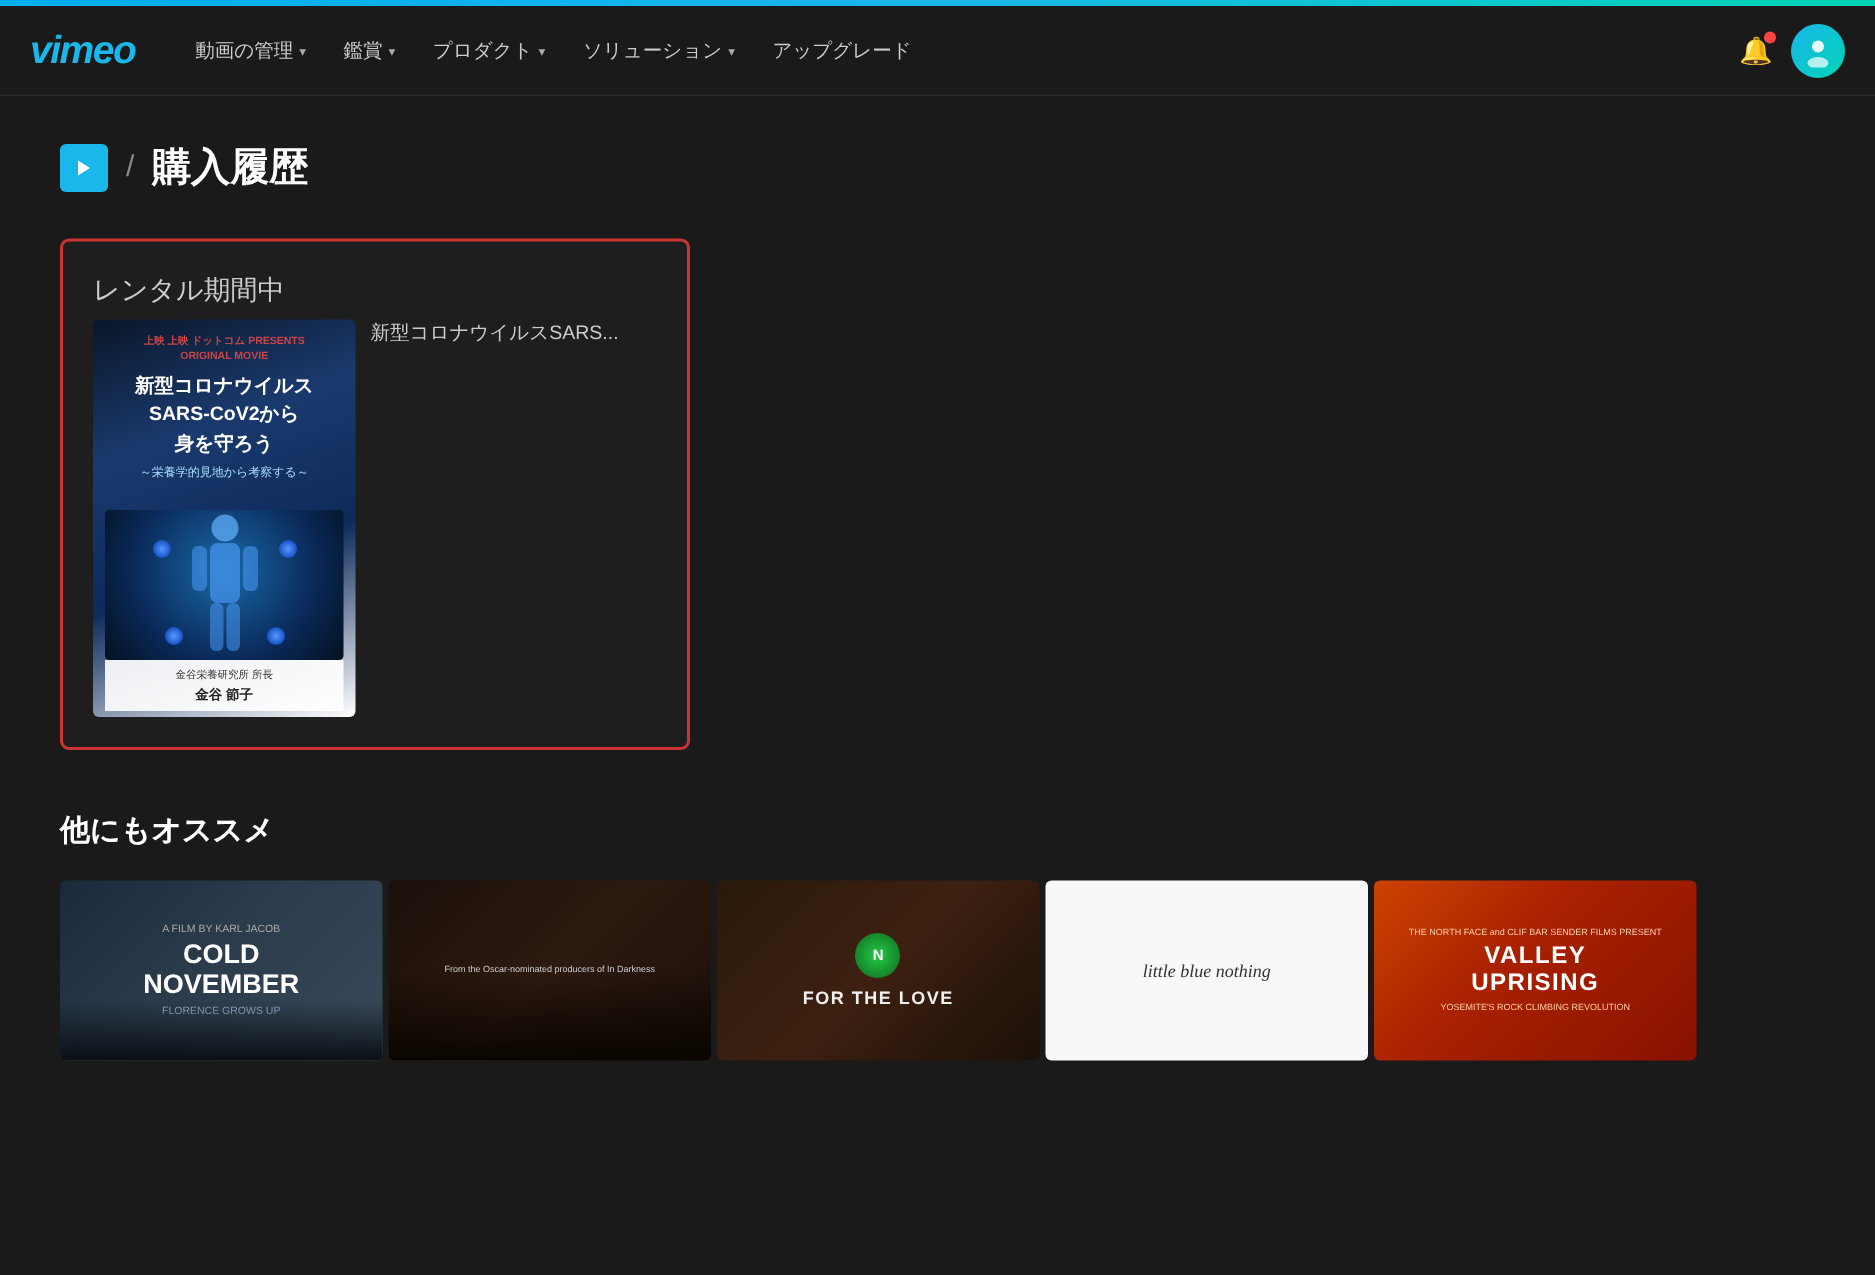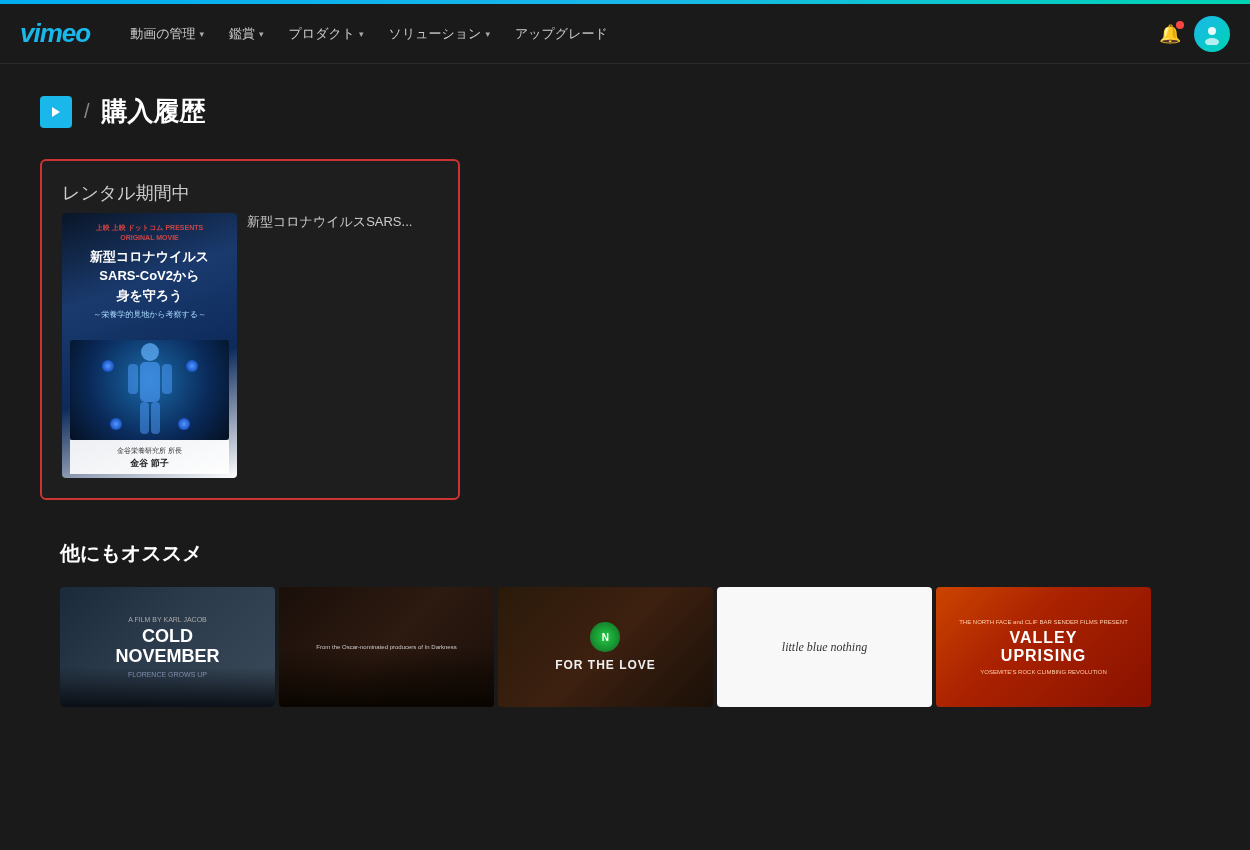--- a/index.html
+++ b/index.html
@@ -252,21 +252,20 @@
     }
 
     .movie-title-text {
       font-size: 13px;
       color: #cccccc;
     }
 
     
     .recommendations {
       margin-top: 10px;
-      margin-left: 20px;
     }
 
     .rec-label {
       font-size: 20px;
       font-weight: bold;
       color: #ffffff;
       margin-bottom: 20px;
     }
 
     .rec-grid {

